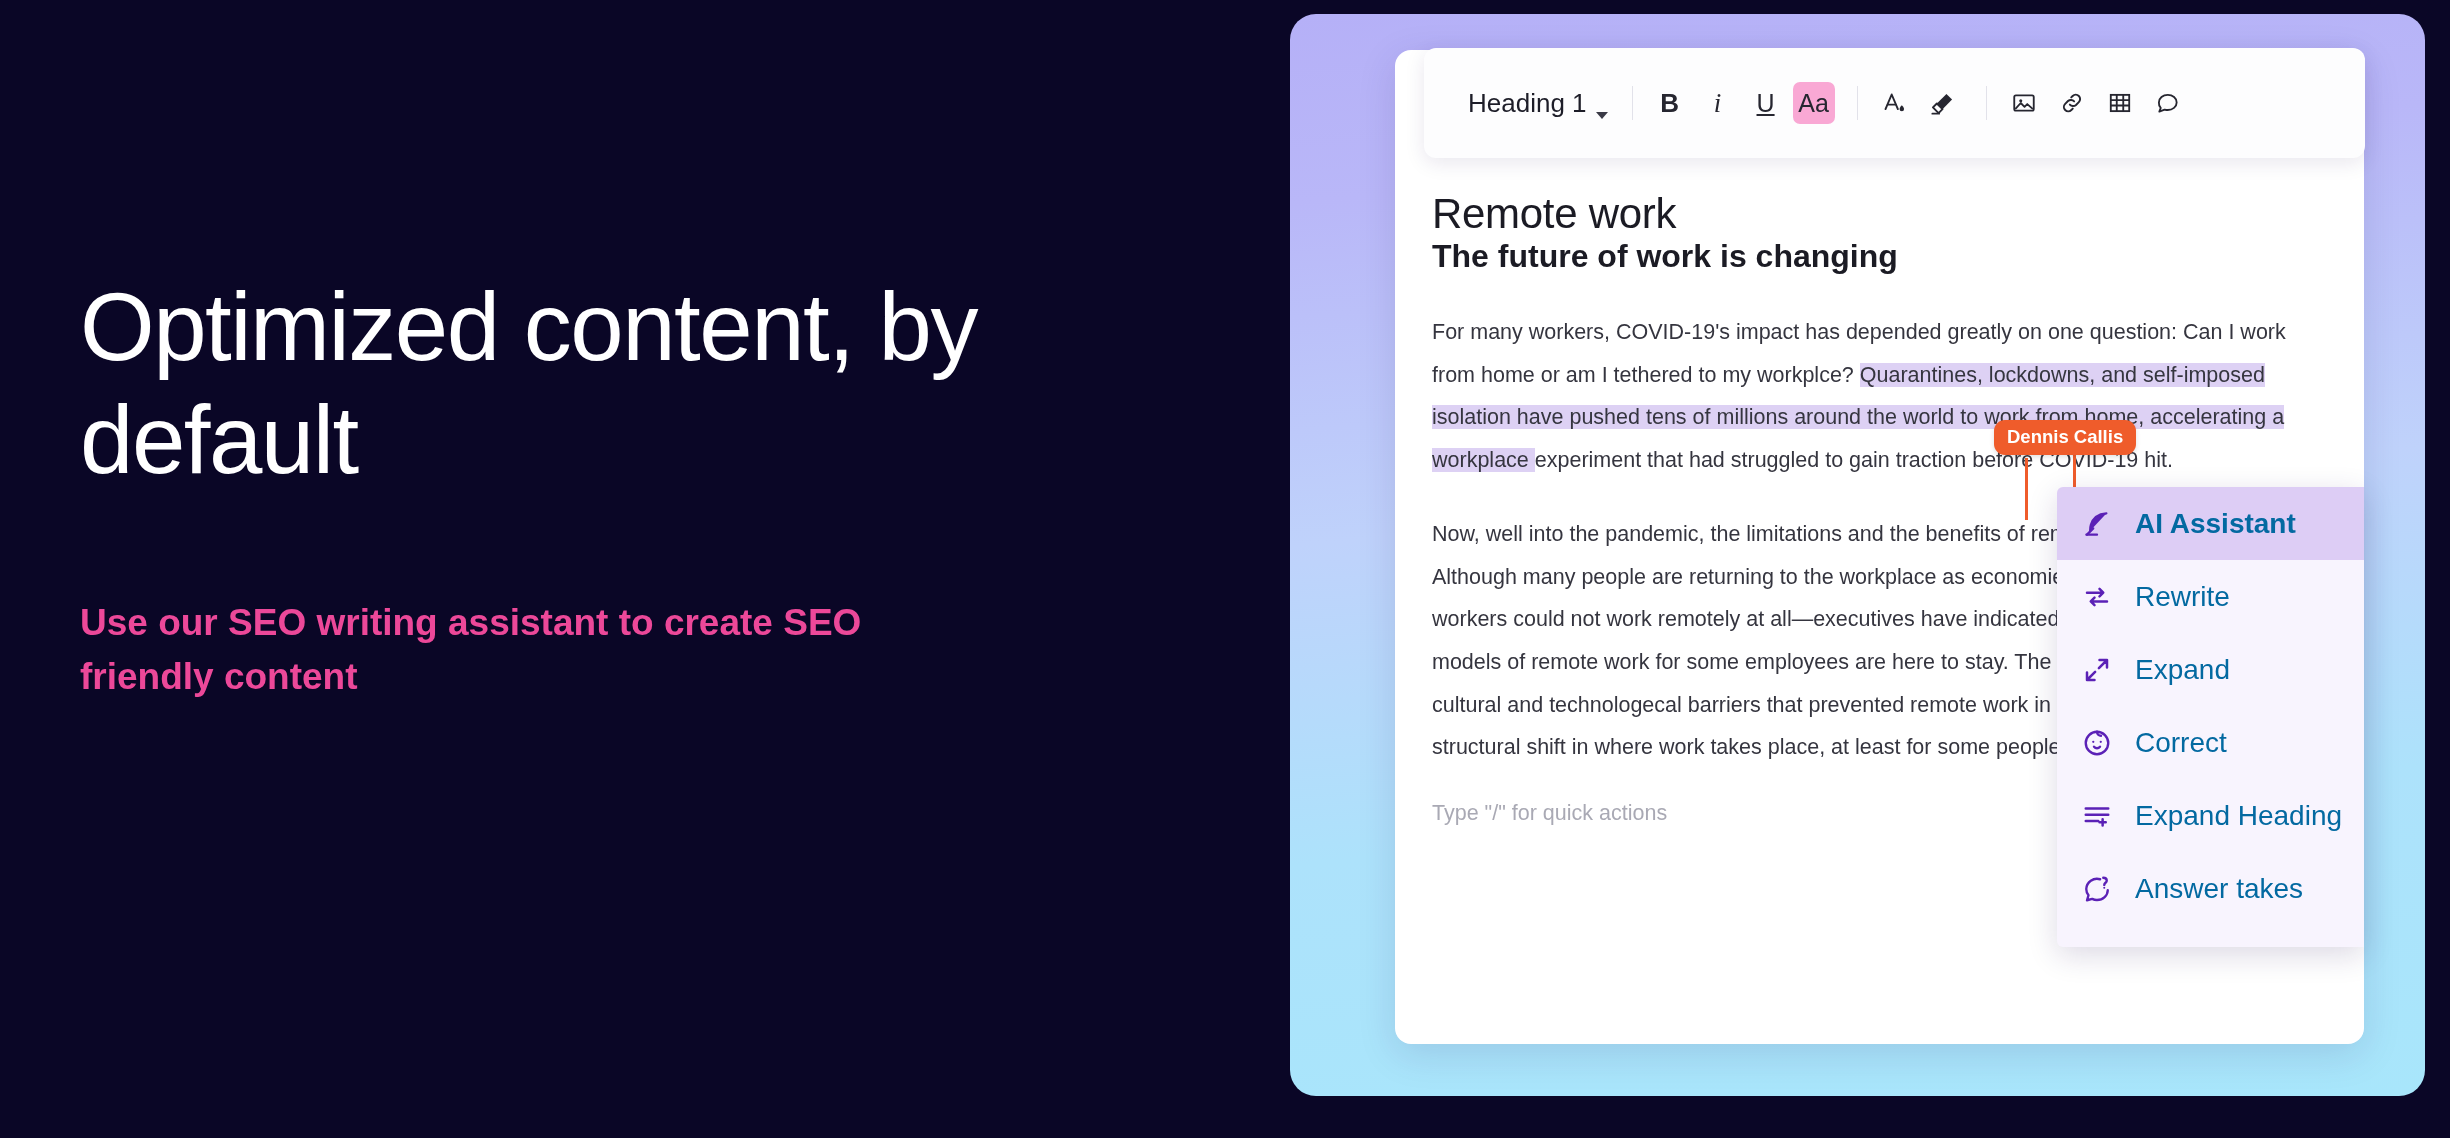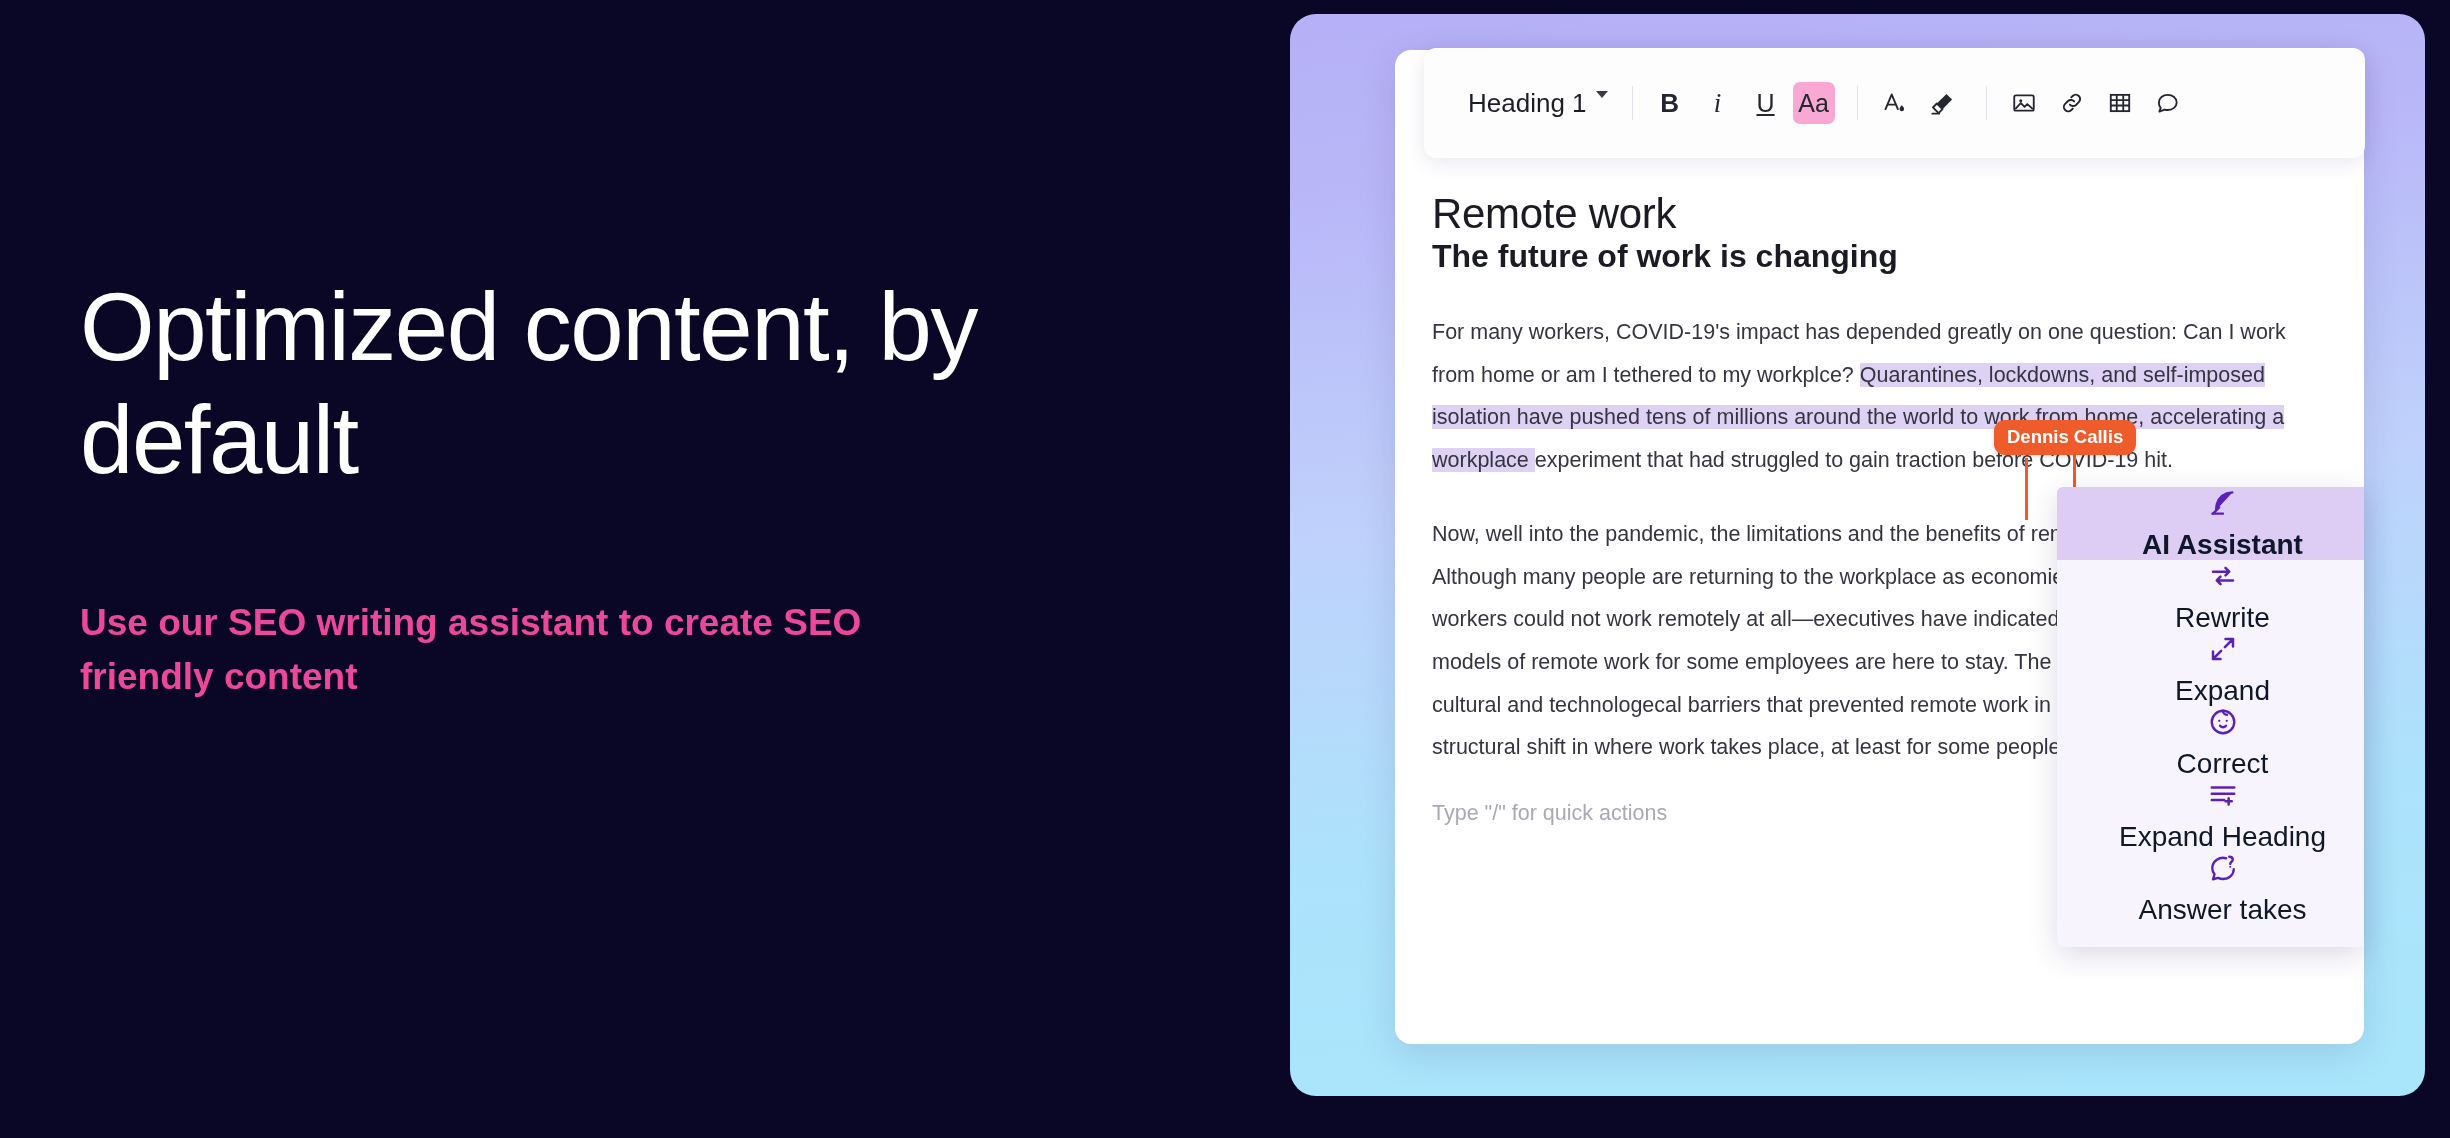--- a/index.html
+++ b/index.html
@@ -83,21 +83,21 @@
     background: #fdfdfe;
     border-radius: 12px;
     box-shadow: 0 5px 20px rgba(40, 20, 90, .10);
     display: flex;
     align-items: center;
     padding-left: 36px;
     gap: 0;
   }
   .tb-heading {
     display: flex;
-    align-items: flex-start;
+    align-items: flex-end;
     gap: 9px;
     font-size: 26px;
     color: #1d1d28;
     padding: 6px 8px;
     border-radius: 6px;
     cursor: pointer;
     white-space: nowrap;
   }
   .caret {
     width: 0; height: 0;
@@ -206,27 +206,26 @@
     background: #f8f4fe;
     border-radius: 6px 0 0 6px;
     box-shadow: 0 8px 30px rgba(40, 20, 90, .16);
     overflow: hidden;
     padding-bottom: 22px;
     z-index: 30;
   }
   .ai-item {
     display: flex;
     align-items: center;
-    gap: 10px;
+    gap: 22px;
     height: 73px;
     padding-left: 24px;
-    color: #0f172a;
+    color: #0369a1;
     font-size: 28px;
     cursor: pointer;
-    flex-direction: column;
   }
   .ai-item.sel {
     background: #ddcdf5;
     font-weight: 700;
   }
   .ai-icon {
     width: 32px; height: 32px;
     flex: 0 0 32px;
     display: flex;
     align-items: center;

